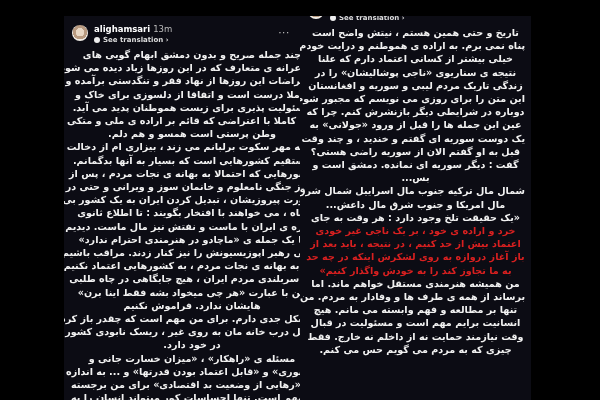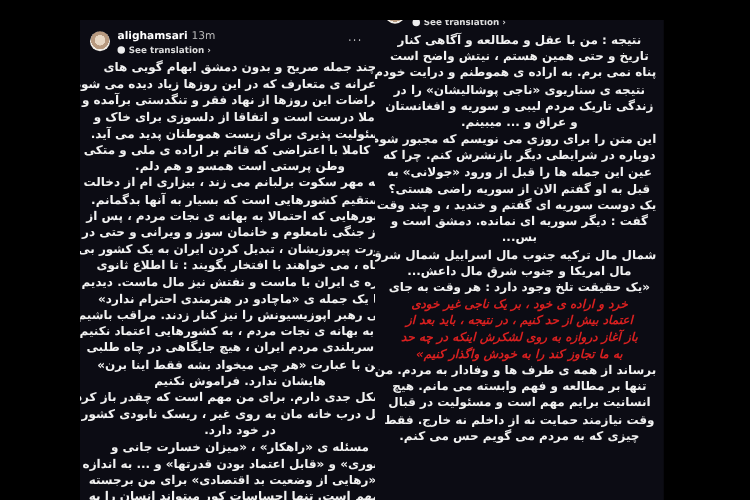--- a/index.html
+++ b/index.html
@@ -16,21 +16,21 @@
   .time { color:#bbb; font-weight:normal; margin-left:3px; }
   .see-translation { position:absolute; left:30px; top:14px; color:#ddd; font-size:7px; font-weight:bold; display:flex; align-items:center; gap:3px; }
   .globe { width:6px; height:6px; border-radius:50%; background:#eee; display:inline-block; }
   .more { position:absolute; right:30px; top:6px; color:#ddd; font-size:9px; letter-spacing:1px; }
   .close { position:absolute; right:10px; top:2px; color:#eee; font-size:14px; line-height:14px; }
   .body-text { position:absolute; left:6px; right:6px; direction:rtl; text-align:center; color:#f2f2f2;
                font-size:9.6px; line-height:13.2px; font-weight:bold; }
   #left .body-text { top:32px; }
   #right .body-text { top:10px; }
   .line { display:block; white-space:nowrap; }
-  .red { color:#d92020;font-style:italic; }
+  .red { color:#d92020; }
 </style>
 </head>
 <body>
 
 <div class="panel" id="left">
   <div class="header">
     <div class="avatar"></div>
     <div class="username">
       <span>alighamsari</span><span class="time">13m</span>
     </div>
@@ -76,39 +76,39 @@
 <div class="panel" id="right">
   <div class="header">
     <div class="avatar"></div>
     <div class="see-translation">
       <span class="globe"></span>
       <span>See translation ›</span>
     </div>
 
   </div>
   <div class="body-text" id="right-text">
-      <span class="line">نتیجه : من با عقل و مطالعه و آگاهی کنار</span>
       <span class="line">تاریخ و حتی همین هستم ، نیتش واضح است</span>
       <span class="line">پناه نمی برم. به اراده ی هموطنم و درایت خودم</span>
+      <span class="line">خیلی بیشتر از کسانی اعتماد دارم که علنا</span>
       <span class="line">نتیجه ی سناریوی «ناجی پوشالیشان» را در</span>
       <span class="line">زندگی تاریک مردم لیبی و سوریه و افغانستان</span>
-      <span class="line">و عراق و ... میبینم.</span>
       <span class="line">این متن را برای روزی می نویسم که مجبور شوم</span>
       <span class="line">دوباره در شرایطی دیگر بازنشرش کنم. چرا که</span>
       <span class="line">عین این جمله ها را قبل از ورود «جولانی» به</span>
+      <span class="line">یک دوست سوریه ای گفتم و خندید ، و چند وقت</span>
       <span class="line">قبل به او گفتم الان از سوریه راضی هستی؟</span>
-      <span class="line">یک دوست سوریه ای گفتم و خندید ، و چند وقت</span>
       <span class="line">گفت : دیگر سوریه ای نمانده. دمشق است و</span>
       <span class="line">بس...</span>
       <span class="line">شمال مال ترکیه جنوب مال اسراییل شمال شرق</span>
       <span class="line">مال امریکا و جنوب شرق مال داعش...</span>
       <span class="line">«یک حقیقت تلخ وجود دارد : هر وقت به جای</span>
       <span class="line red">خرد و اراده ی خود ، بر یک ناجی غیر خودی</span>
       <span class="line red">اعتماد بیش از حد کنیم ، در نتیجه ، باید بعد از</span>
       <span class="line red">باز آغاز دروازه به روی لشکرش اینکه در چه حد</span>
       <span class="line red">به ما تجاوز کند را به خودش واگذار کنیم»</span>
+      <span class="line">من همیشه هنرمندی مستقل خواهم ماند. اما</span>
       <span class="line">برساند از همه ی طرف ها و وفادار به مردم. من</span>
       <span class="line">تنها بر مطالعه و فهم وابسته می مانم. هیچ</span>
       <span class="line">انسانیت برایم مهم است و مسئولیت در قبال</span>
       <span class="line">وقت نیازمند حمایت نه از داخلم نه خارج. فقط</span>
       <span class="line">چیزی که به مردم می گویم حس می کنم.</span>
     </div>
 </div>
 
 </body></html>

